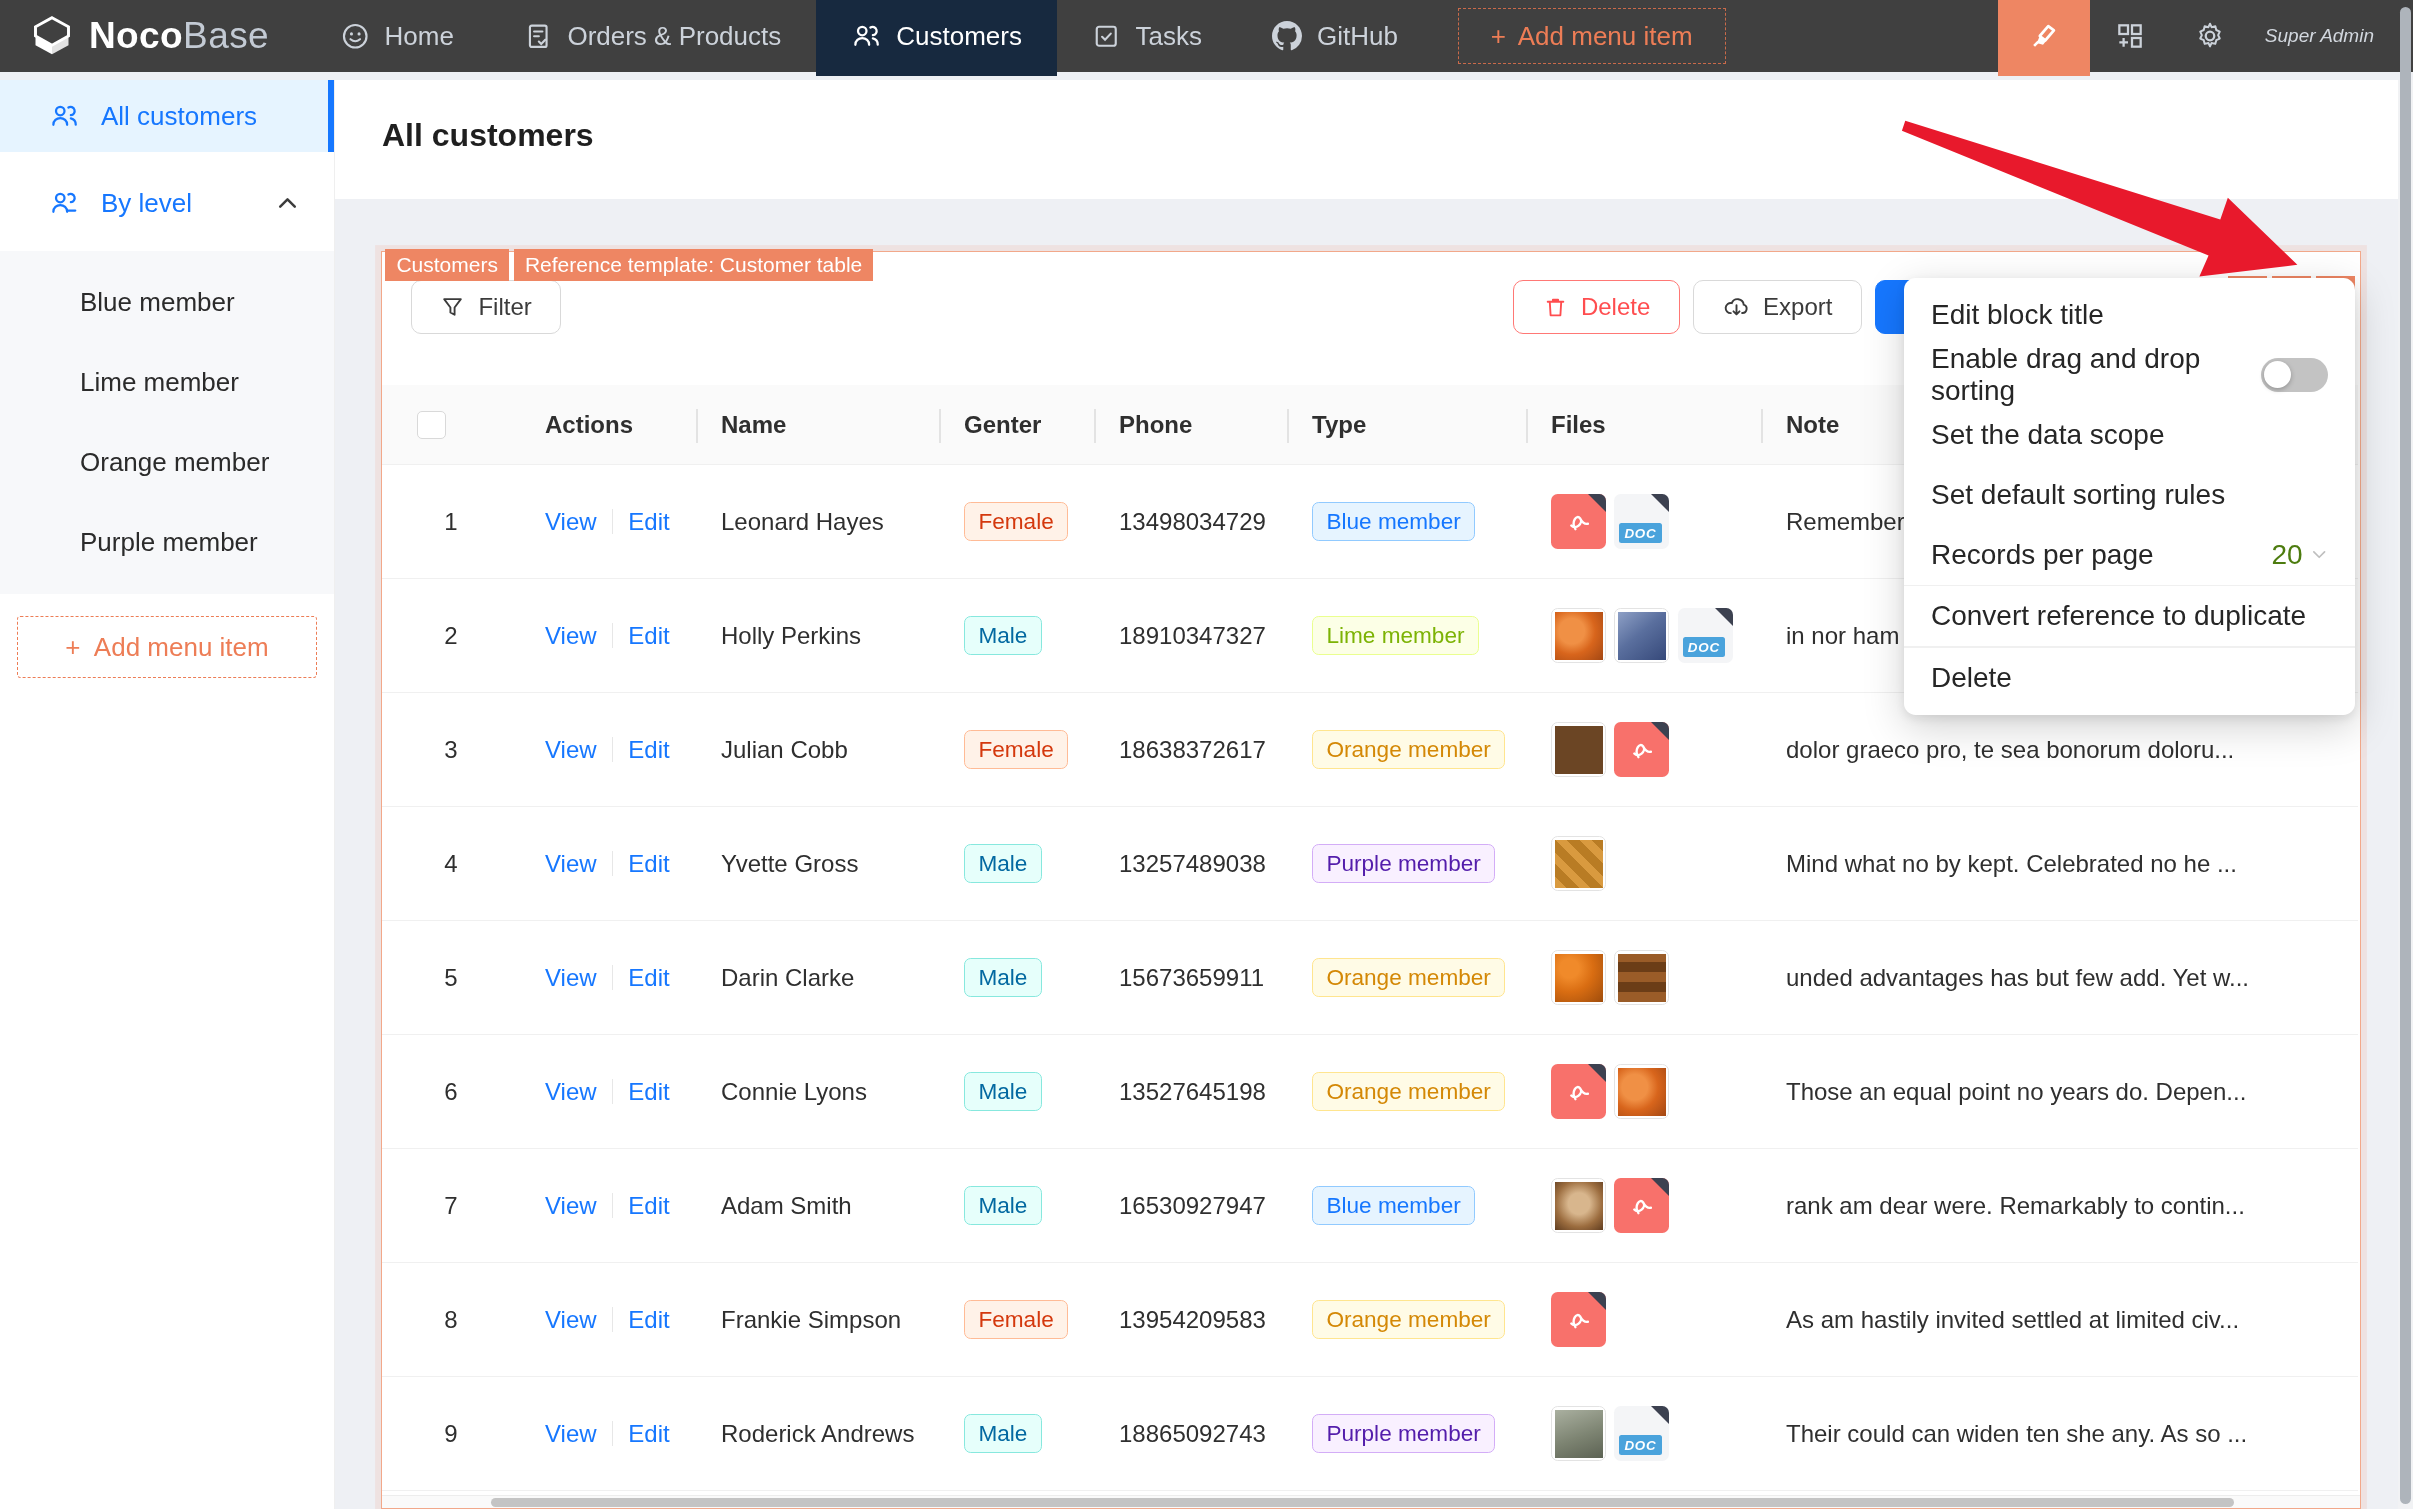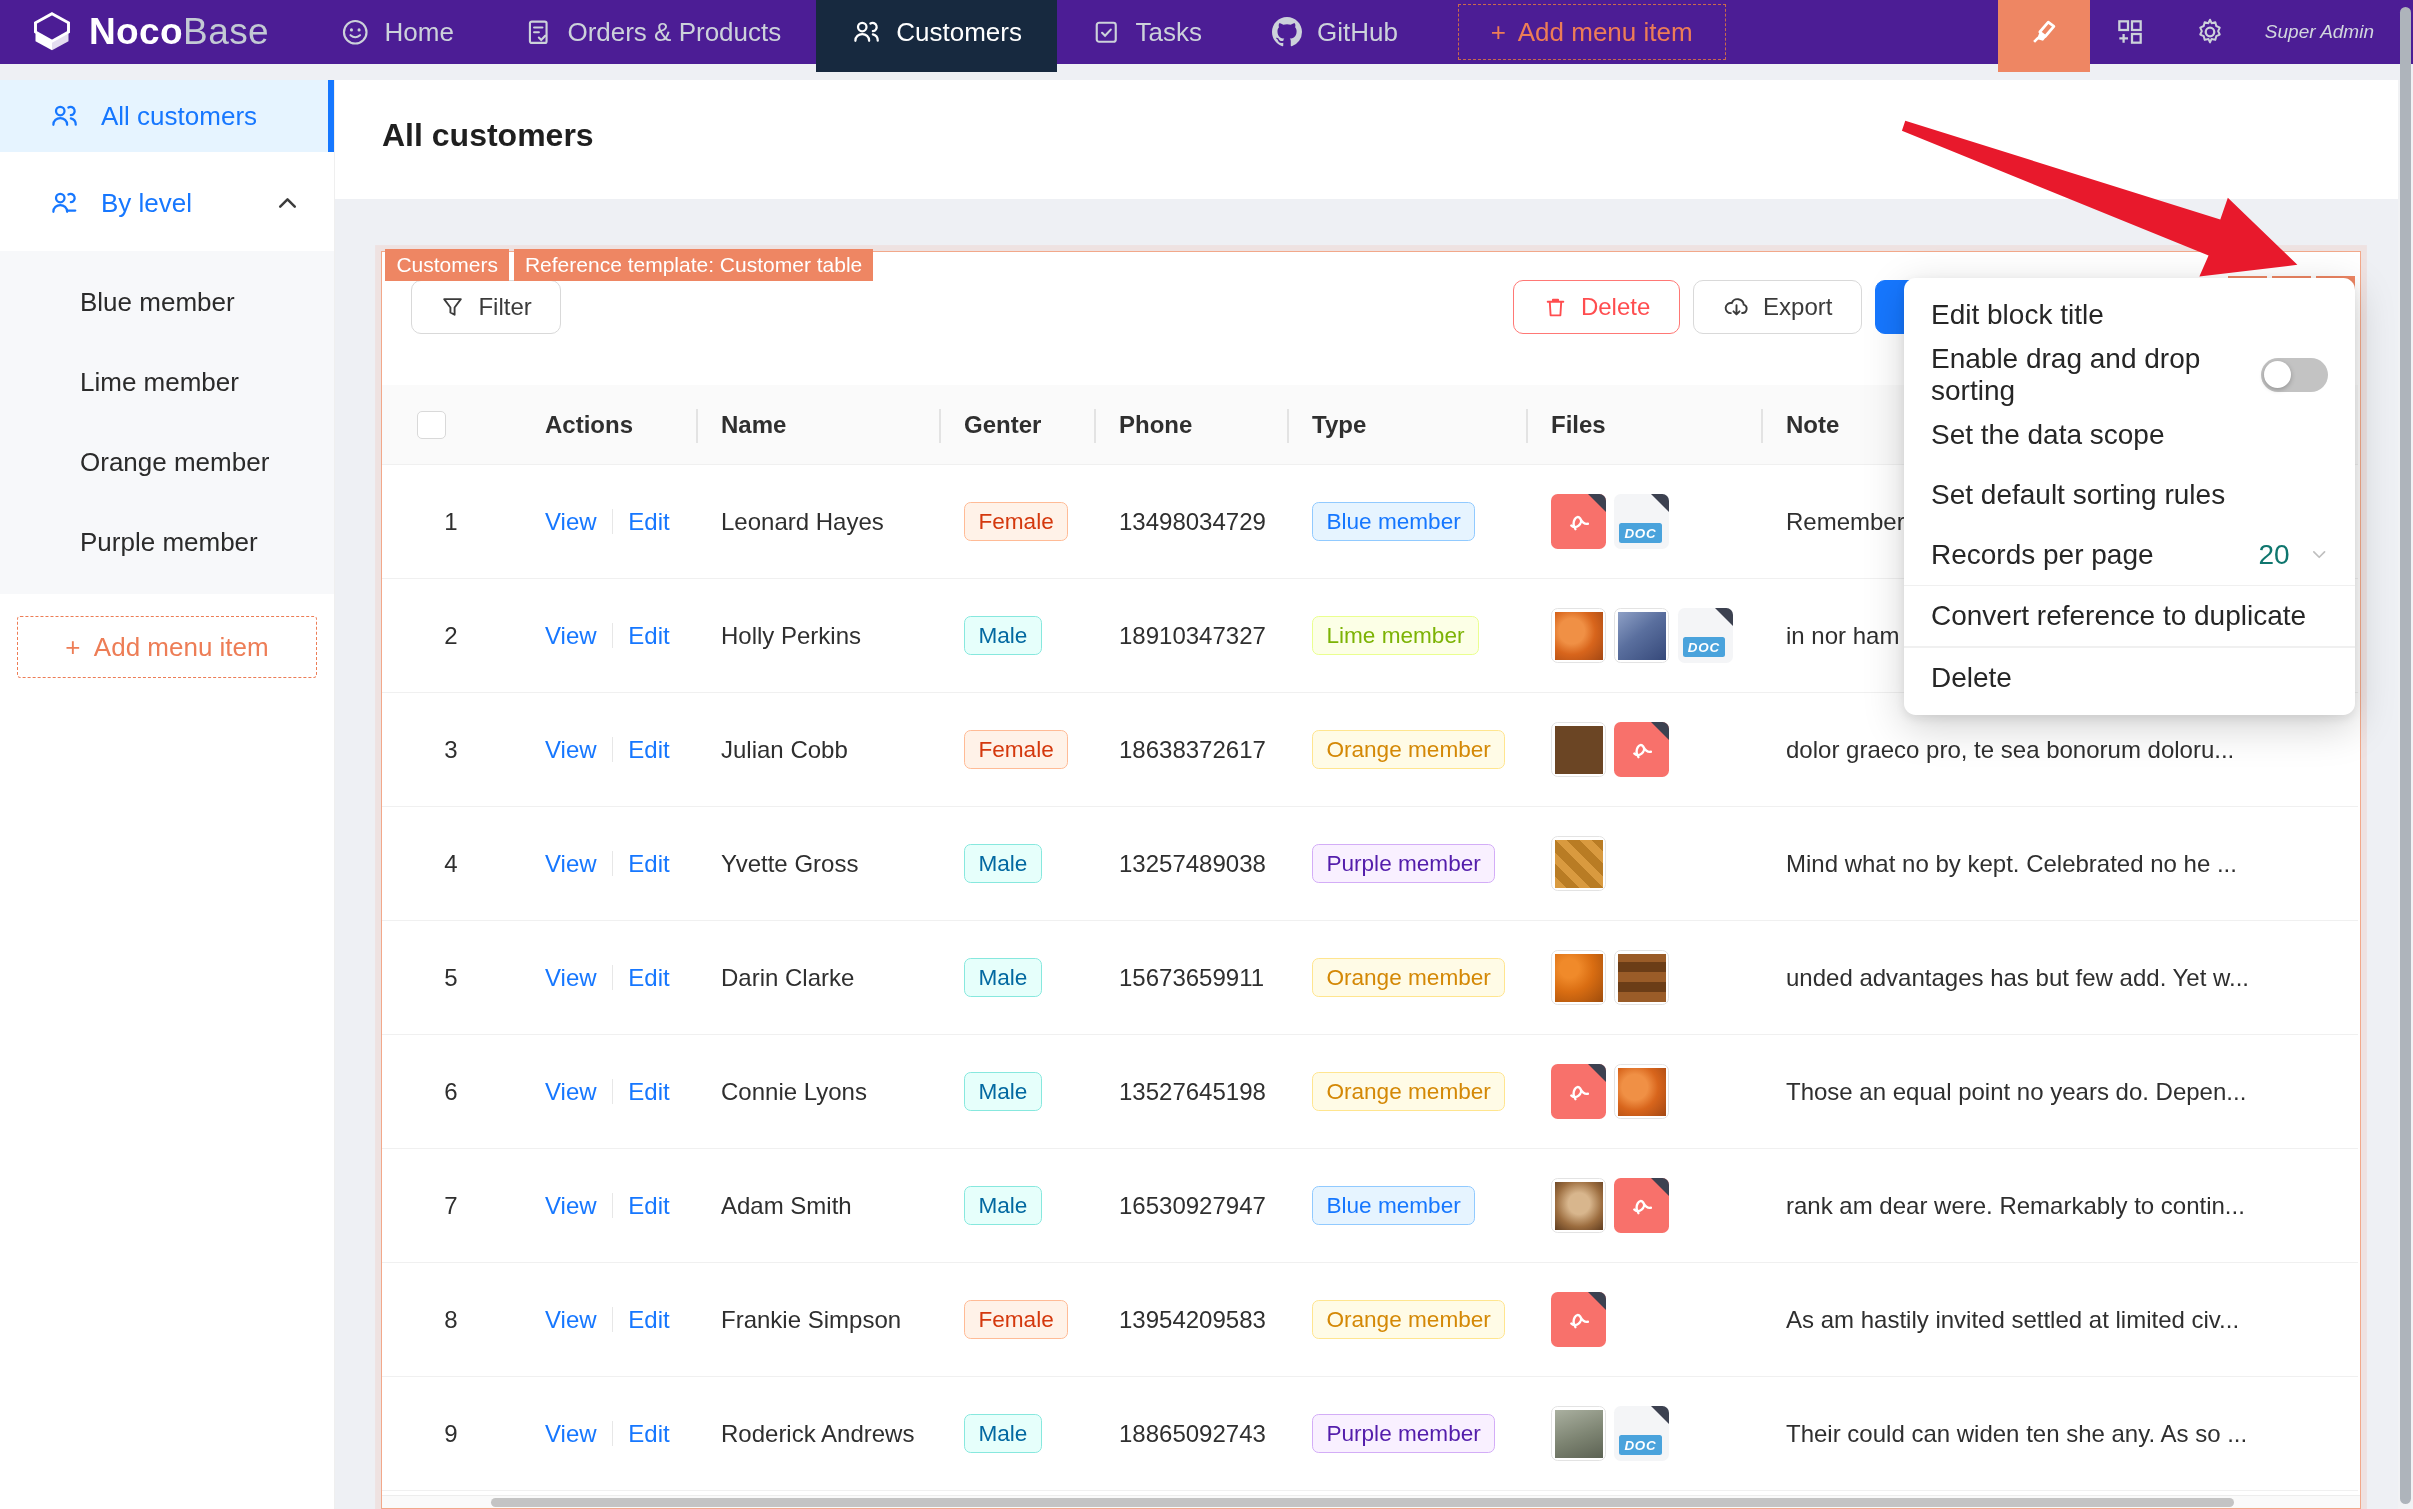--- a/index.html
+++ b/index.html
@@ -1,19 +1,19 @@
 <!DOCTYPE html>
 <html style="font-size:13.4px"><head>
 <meta charset="utf-8">
 <style>
   * { margin:0; padding:0; box-sizing:border-box; }
   html,body { width:2413px; height:1509px; overflow:hidden; font-family:"Liberation Sans", sans-serif; background:#eef0f4; }
 
   
-  .navbar { position:absolute; left:0; top:0; width:2413px; height:64px; background:#4c1d95; display:flex; align-items:center; z-index:20; }
+  .navbar { position:absolute; left:0; top:0; width:2413px; height:72px; background:#404040; display:flex; align-items:center; z-index:20; }
   .brand { display:flex; align-items:center; padding:0 37px 0 30px; gap:15px; }
   .brand svg { display:block; }
   .brand-text { font-size:37px; letter-spacing:0.4px; }
   .brand-text b { color:#ffffff; font-weight:700; }
   .brand-text span { color:#c3cad4; font-weight:300; }
   .nav-items { display:flex; height:80px; }
   .nav-item { display:flex; align-items:center; gap:15px; padding:0 35px; color:#ccd2da; font-size:26px; cursor:pointer; }
   .nav-item.active { background:#17293f; color:#ffffff; }
   .nav-item svg { flex:none; }
   .nav-add { margin-left:25px; display:flex; align-items:center; gap:11.7px; color:#ed7d56; font-size:26px; border:1.7px dashed #c96a4a; padding:11.7px 32px; cursor:pointer; }
@@ -90,21 +90,21 @@
   .v-kebab  { background:repeating-linear-gradient(0deg,#9a5c28 0 10px,#6b3d17 10px 20px); }
   .v-coffee { background:radial-gradient(circle at 50% 45%, #d8b68d 0 30%, #9c6d3f 65%, #5f3c1f 100%); }
   .v-street { background:linear-gradient(160deg,#aab0a0 0%,#7d8472 55%,#5c6253 100%); }
 
   
   .ctx-menu { position:absolute; left:1904px; top:278px; width:451px; background:#ffffff; border-radius:11.7px; box-shadow:0 11.7px 42px rgba(0,0,0,0.18), 0 3.4px 10px rgba(0,0,0,0.08); padding:6.7px 0; z-index:40; }
   .ctx-item { height:60px; display:flex; align-items:center; justify-content:space-between; padding:0 27px; font-size:28px; color:#262626; cursor:pointer; }
   .ctx-div { height:1.7px; background:#f0f0f0; margin:0; }
   .switch { width:67px; height:34px; border-radius:17px; background:#c3c3c3; position:relative; flex:none; cursor:pointer; }
   .switch::after { content:""; position:absolute; left:3.4px; top:3.4px; width:27px; height:27px; border-radius:50%; background:#fff; box-shadow:0 1.7px 5px rgba(0,0,0,0.25); }
-  .ctx-value { display:flex; align-items:center; gap:20px; color:#0f766e; }
+  .ctx-value { display:flex; align-items:center; gap:7px; color:#4d7c0f; }
 
   
   .arrow-svg { position:absolute; left:0; top:0; z-index:60; pointer-events:none; }
   .vscroll-track { position:absolute; right:0; top:80px; width:15px; bottom:0; background:#f1f2f4; z-index:65; }
   .vscroll-thumb { position:absolute; right:2.5px; top:6.7px; width:11px; height:1497px; background:#aeb4bb; border-radius:5.9px; z-index:66; }
   .hscroll { position:absolute; left:0; right:0; bottom:0; height:13.4px; background:#fafafa; border-top:1.7px solid #ededed; z-index:14; }
   .hscroll-thumb { position:absolute; left:109px; top:2.5px; width:1743px; height:9.2px; background:#c4c4c4; border-radius:5px; cursor:pointer; }
 </style>
 </head>
 <body>

